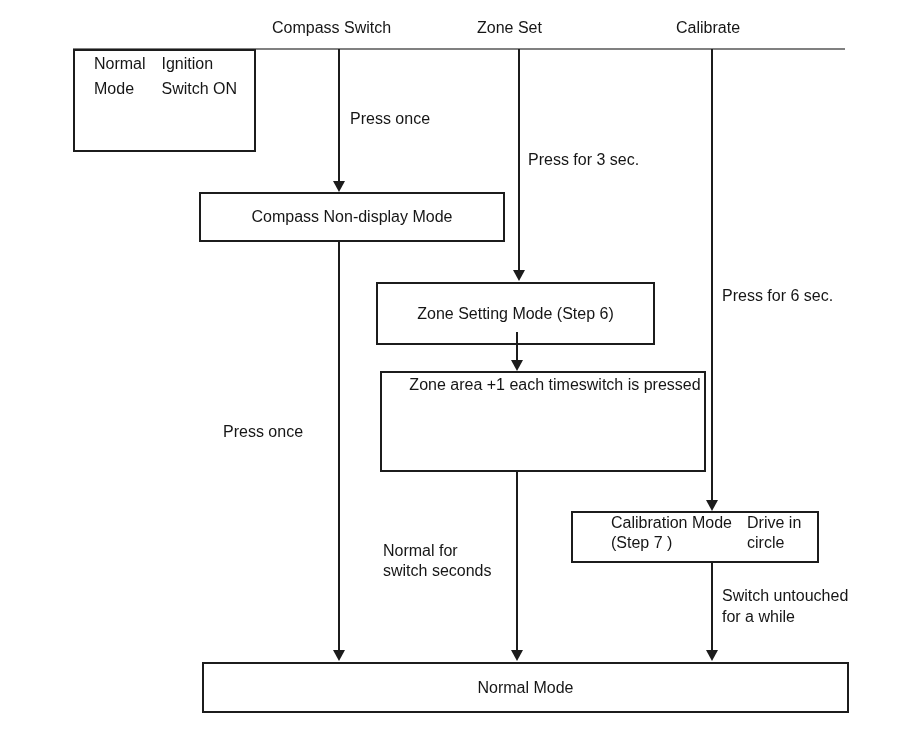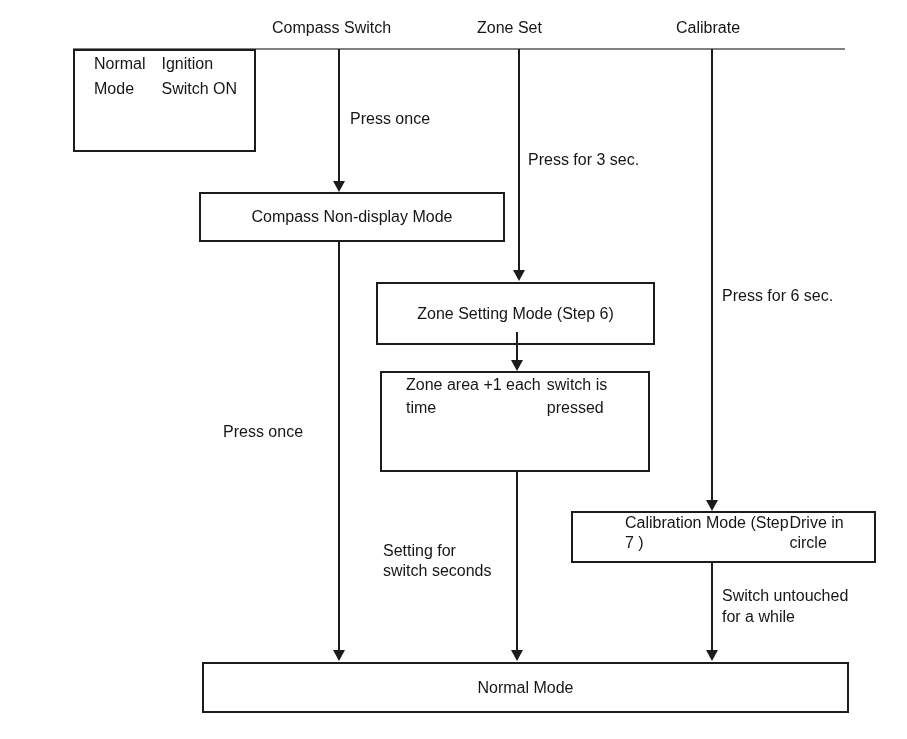--- a/index.html
+++ b/index.html
@@ -83,40 +83,40 @@
 
   <div class="vline" style="left:518px;top:49px;height:221px"></div>
   <div class="lbl" style="left:528px;top:150px">Press for 3 sec.</div>
   <div class="arrow" style="left:513px;top:270px"></div>
   <div class="box center" style="left:376px;top:282px;width:279px;height:63px">
     <span>Zone Setting Mode (Step 6)</span>
   </div>
 
   <div class="vline" style="left:516px;top:332px;height:28px"></div>
   <div class="arrow" style="left:511px;top:360px"></div>
-  <div class="box" style="left:380px;top:371px;width:270px;height:101px;padding-left:24px;line-height:23px">
+  <div class="box" style="left:380px;top:371px;width:326px;height:101px;padding-left:24px;line-height:23px">
     <span>Zone area +1 each time</span>
     <span>switch is pressed</span>
   </div>
 
   <div class="vline" style="left:711px;top:49px;height:451px"></div>
   <div class="lbl" style="left:722px;top:286px">Press for 6 sec.</div>
   <div class="arrow" style="left:706px;top:500px"></div>
-  <div class="box" style="left:571px;top:511px;width:305px;height:52px;padding-left:52px;line-height:20px">
+  <div class="box" style="left:571px;top:511px;width:248px;height:52px;padding-left:38px;line-height:20px">
     <span>Calibration Mode (Step 7 )</span>
     <span>Drive in circle</span>
   </div>
 
   <div class="vline" style="left:338px;top:242px;height:409px"></div>
   <div class="lbl" style="left:223px;top:422px">Press once</div>
   <div class="arrow" style="left:333px;top:650px"></div>
 
   <div class="vline" style="left:516px;top:472px;height:179px"></div>
   <div class="lbl" style="left:383px;top:541px;line-height:20px">
-    <span>Setting for</span>
+    <span>Normal for</span>
     <span>switch seconds</span>
   </div>
   <div class="arrow" style="left:511px;top:650px"></div>
 
   <div class="vline" style="left:711px;top:562px;height:89px"></div>
   <div class="lbl" style="left:722px;top:585px;line-height:21px">
     <span>Switch untouched</span>
     <span>for a while</span>
   </div>
   <div class="arrow" style="left:706px;top:650px"></div>

